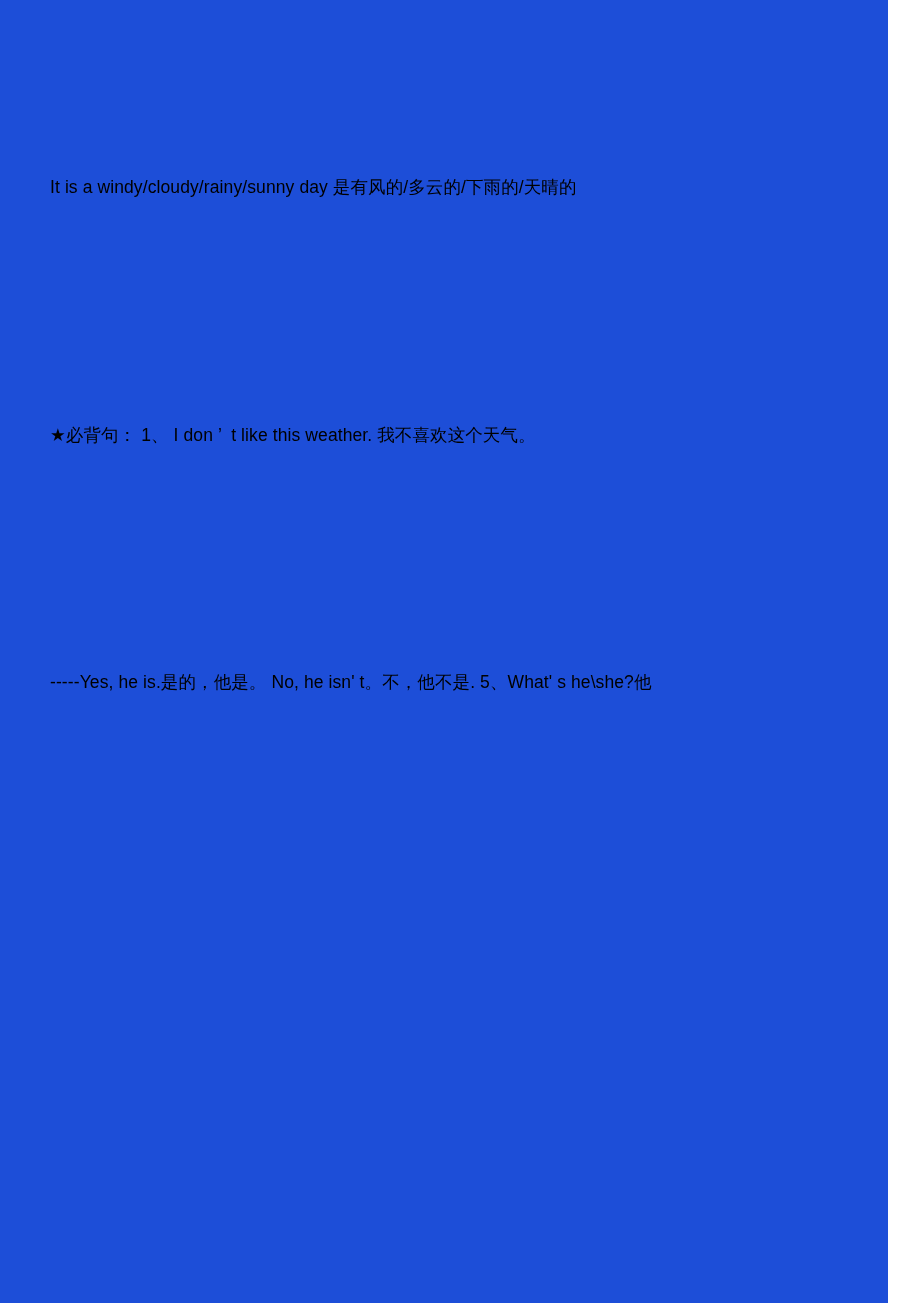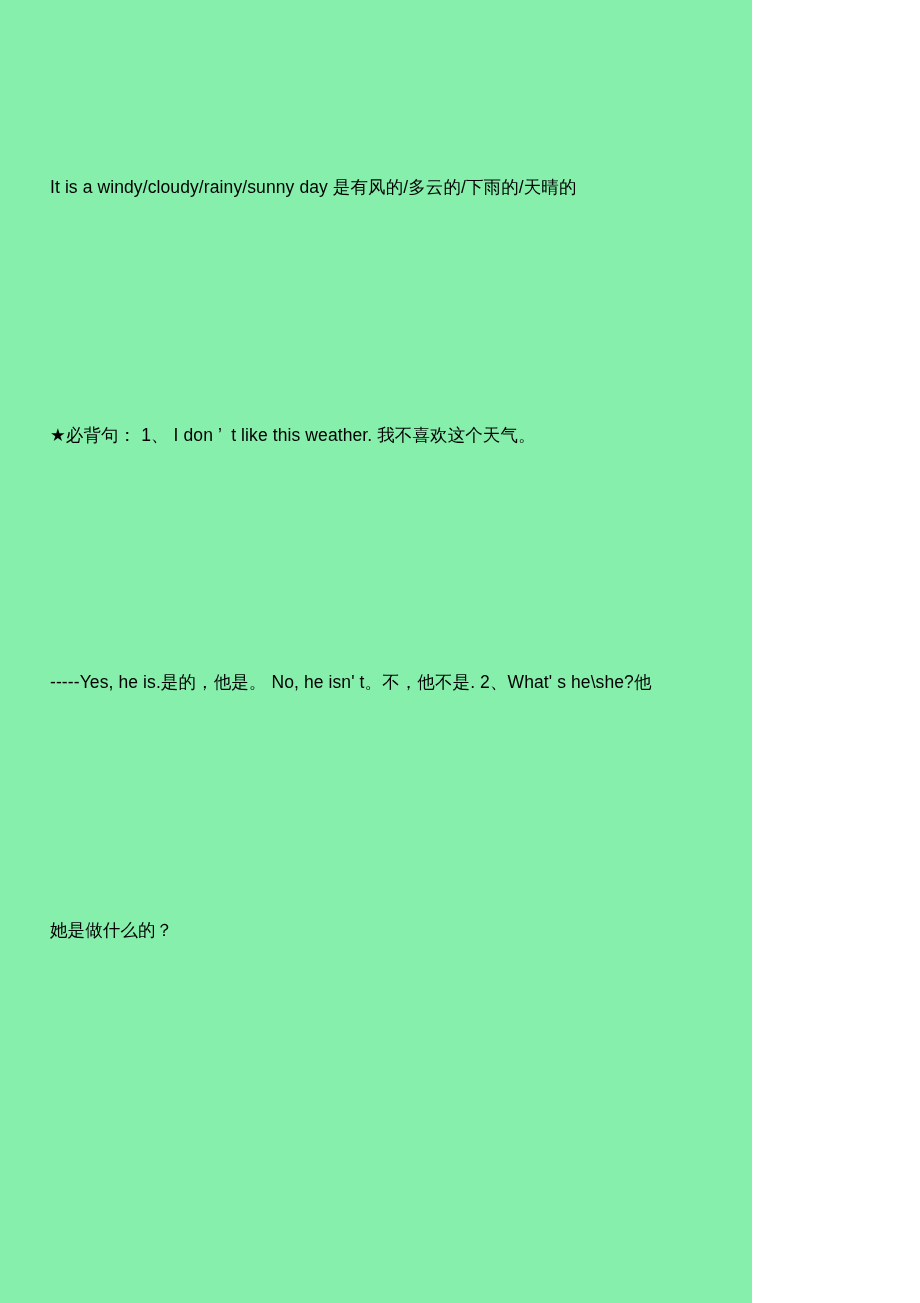--- a/index.html
+++ b/index.html
@@ -11,23 +11,23 @@
   body {
     width: 920px;
     height: 1303px;
     font-family: "Liberation Sans", "DejaVu Sans", sans-serif;
     color: #000000;
     -webkit-font-smoothing: antialiased;
     overflow: hidden;
   }
   .page {
     position: relative;
-    width: 752px;
+    width: 888px;
     height: 1303px;
-    background: #86efac;
+    background: #1d4ed8;
     box-sizing: border-box;
   }
   .doc-body {
     position: absolute;
     left: 50px;
     top: 64px;
     width: 820px;
   }
   .para {
     font-size: 17.5px;
@@ -51,25 +51,22 @@
     <p class="para">
       <span class="ln-wrap">It is a windy/cloudy/rainy/sunny day 是有风的/多云的/下雨的/天晴的</span>
     </p>
 
     <p class="para">
       <span class="ln-wrap">★必背句： 1、 I don ’  t like this weather. 我不喜欢这个天气。</span>
     </p>
 
 
     <p class="para">
-      <span class="ln-wrap">-----Yes, he is.是的，他是。 No, he isn' t。不，他不是. 2、What' s he\she?他</span>
+      <span class="ln-wrap">-----Yes, he is.是的，他是。 No, he isn' t。不，他不是. 5、What' s he\she?他</span>
     </p>
 
-    <p class="para">
-      <span class="ln-wrap">她是做什么的？</span>
-    </p>
 
     <p class="para">
       
     </p>
 
   </div>
 </div>
 
 </body></html>

